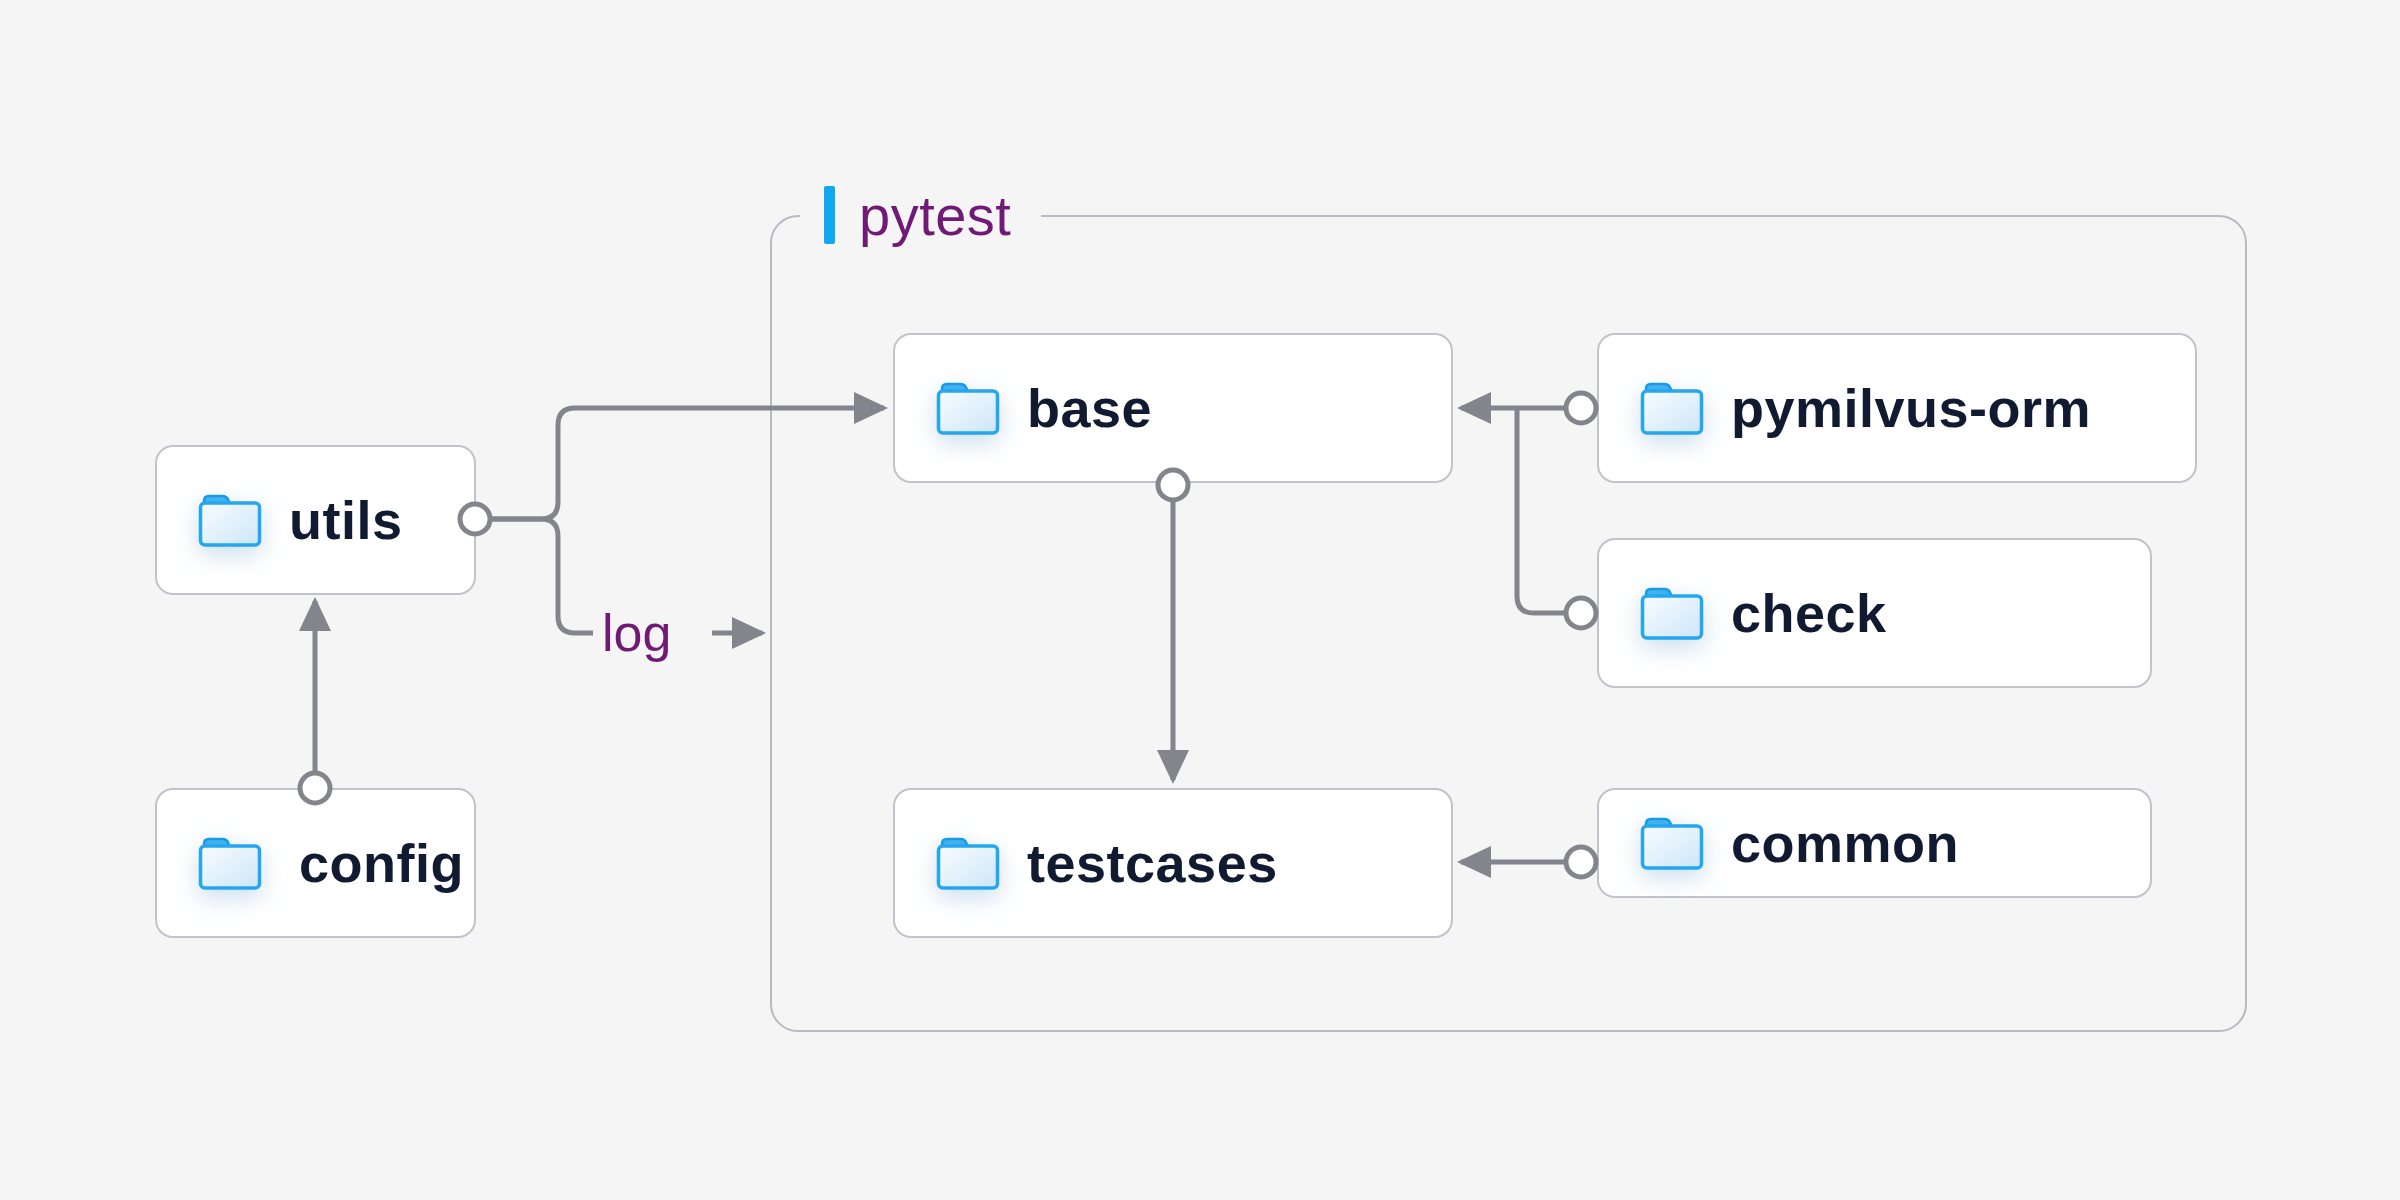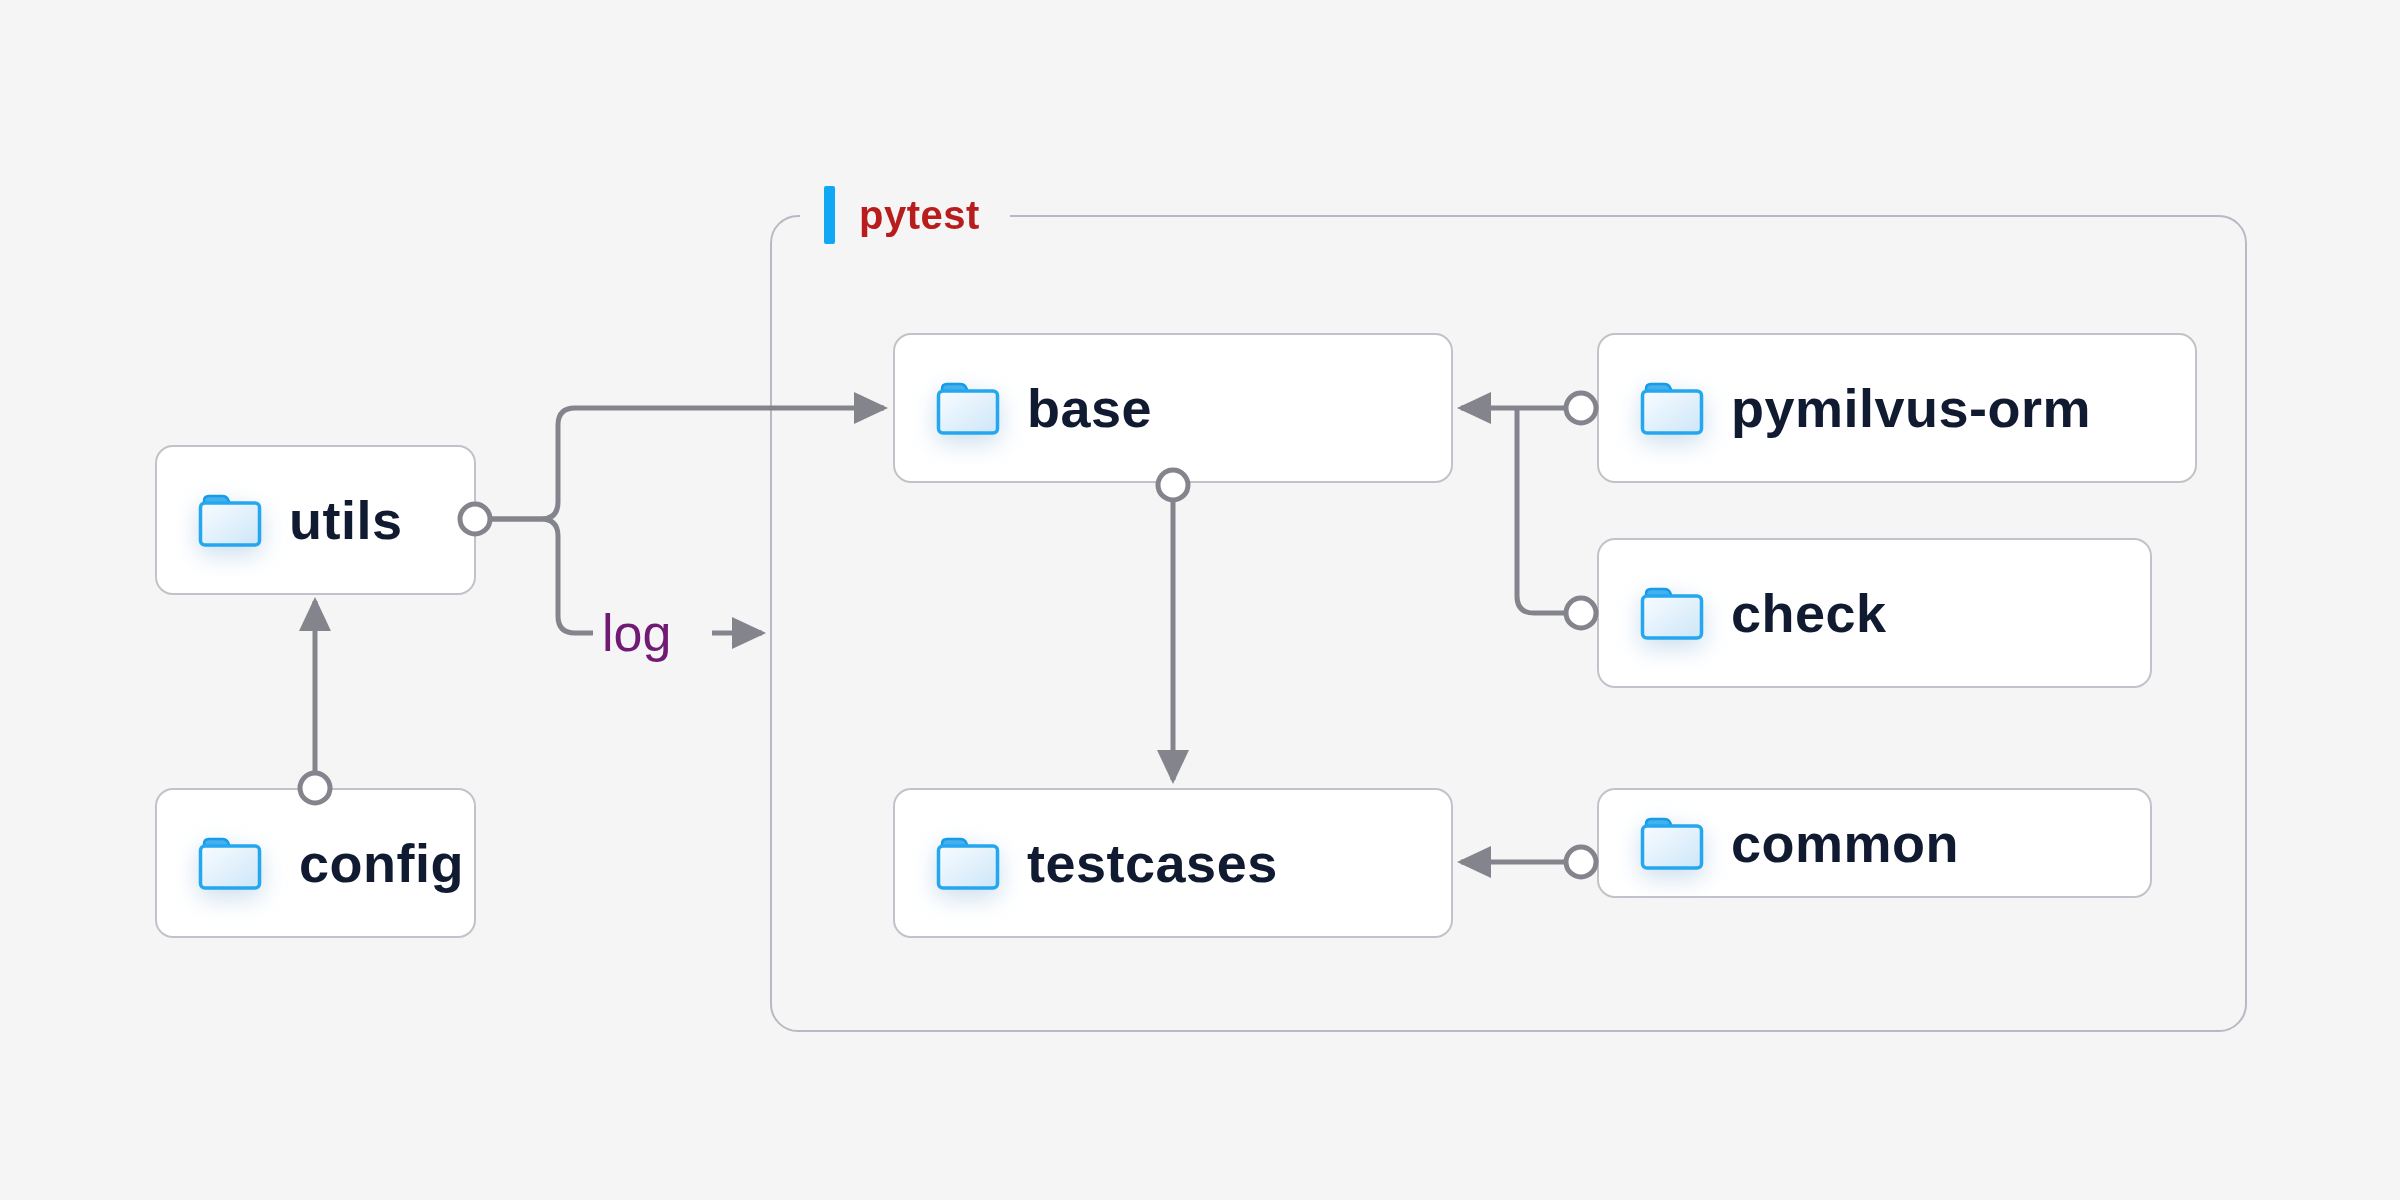--- a/index.html
+++ b/index.html
@@ -30,22 +30,22 @@
     z-index: 3;
   }
   .accent-bar {
     display: inline-block;
     width: 11px; height: 58px;
     border-radius: 2px;
     background: #10a8f2;
     margin-right: 24px;
   }
   .group-label-text {
-    font-size: 40px; font-weight: 700;
-    color: #b91c1c; letter-spacing: 0.5px;
+    font-size: 56px; font-weight: 400;
+    color: #701a75; letter-spacing: 0.5px;
   }
 
   
   svg.wires { position: absolute; left: 0; top: 0; z-index: 2; }
   .wire { stroke: #84848d; stroke-width: 5; fill: none; }
   .port { stroke: #84848d; stroke-width: 5; fill: #ffffff; }
 
   
   .node {
     position: absolute;

